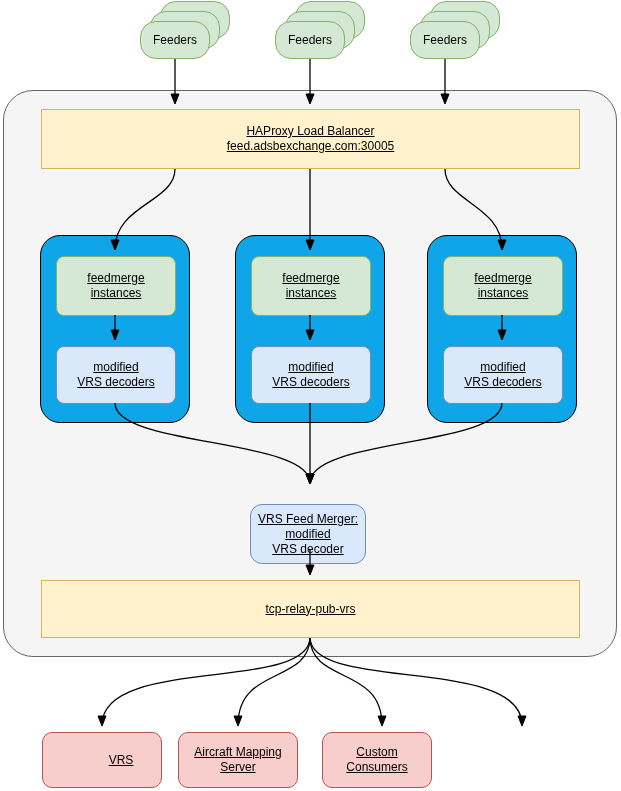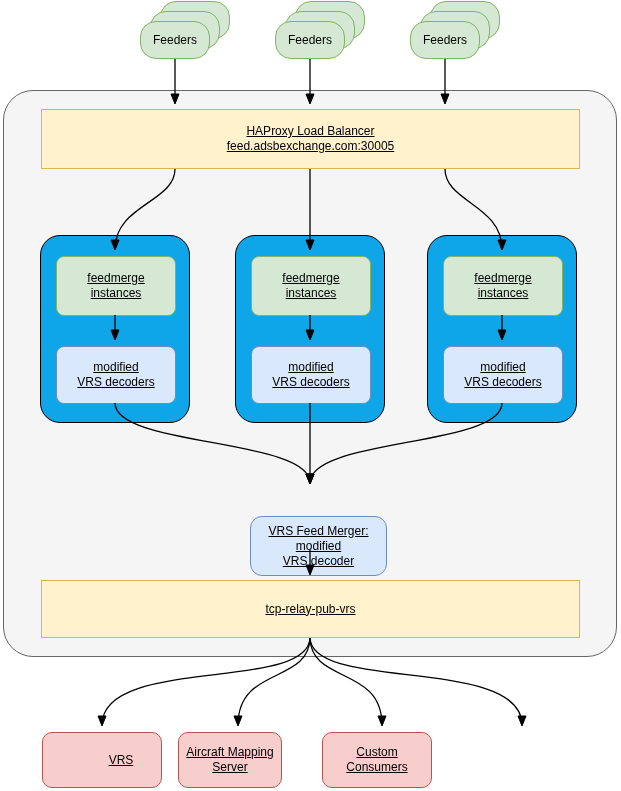--- a/index.html
+++ b/index.html
@@ -41,24 +41,24 @@
 
   .group{
     position:absolute;top:235px;width:150px;height:188px;
     background:#0ea5e9;border:1px solid var(--inner-container-stroke);
     border-radius:20px;box-sizing:border-box;
   }
   .g1{left:40px;} .g2{left:235px;} .g3{left:427px;}
   .instances{left:15px;top:20px;width:120px;height:60px;}
   .decoders {left:15px;top:110px;width:120px;height:58px;}
 
-  .merger{left:250px;top:516px;width:137px;height:60px;border-radius:12px;}
+  .merger{left:250px;top:504px;width:116px;height:60px;border-radius:12px;}
 
   .consumer{top:732px;height:56px;}
-  .c1{left:42px;width:120px;padding-left:38px;} .c2{left:178px;width:104px;}
+  .c1{left:42px;width:120px;padding-left:38px;} .c2{left:178px;width:120px;}
   .c3{left:322px;width:110px;} .c4{left:462px;width:120px;}
 
   .feeder-stack{position:absolute;top:1px;width:92px;height:60px;}
   .fs1{left:140px;} .fs2{left:275px;} .fs3{left:410px;}
   .feeder-box{
     position:absolute;width:70px;height:38px;box-sizing:border-box;
     background:var(--green-fill);border:1px solid var(--green-stroke);
     border-radius:16px;
     display:flex;align-items:center;justify-content:center;text-align:center;
   }

